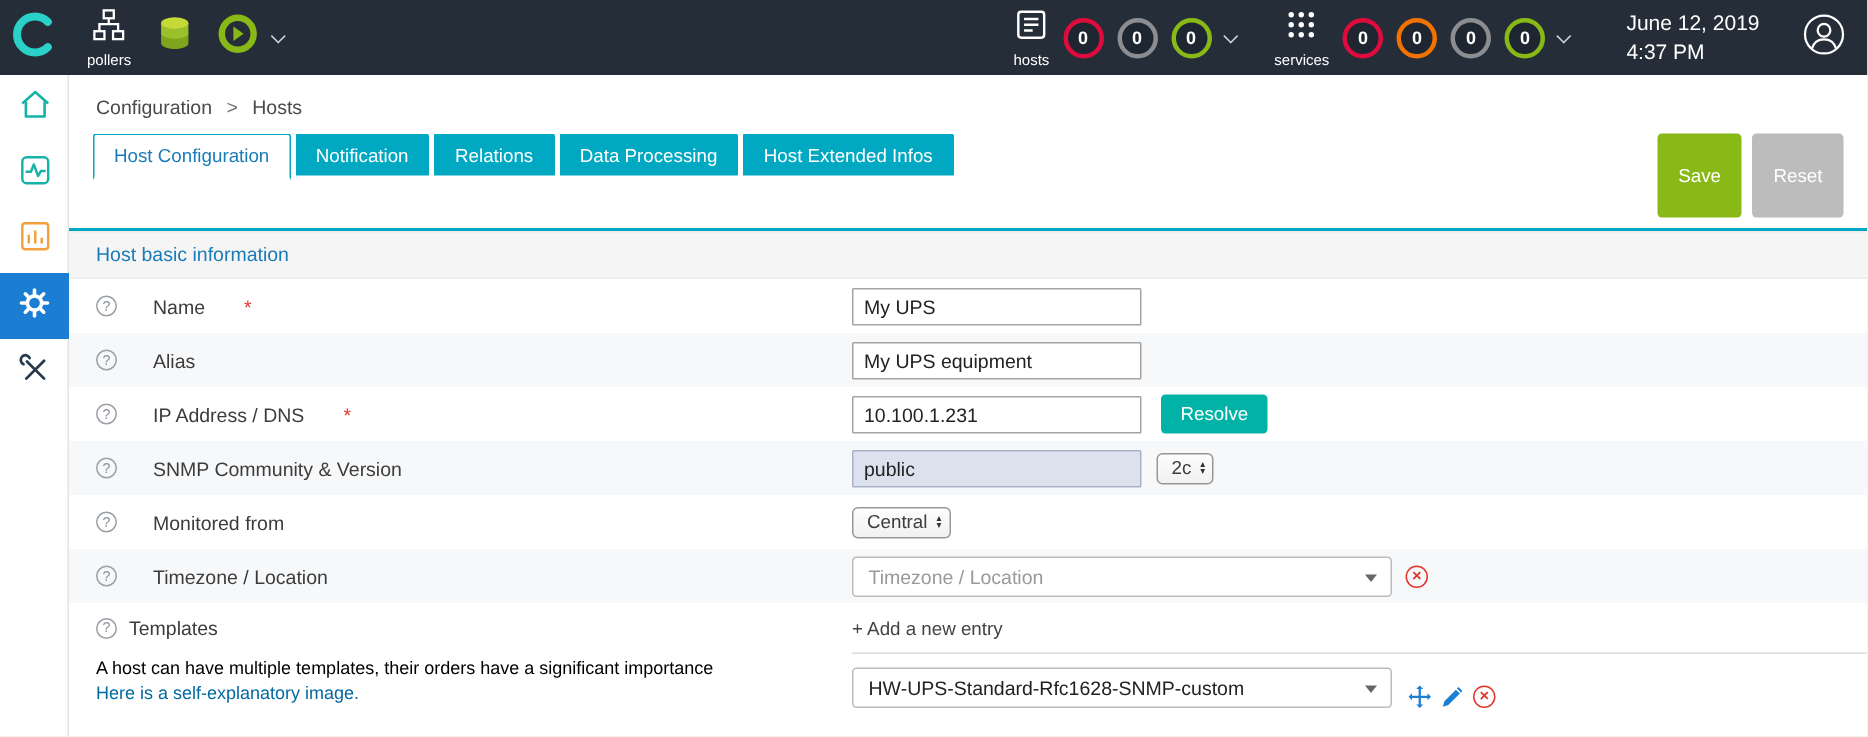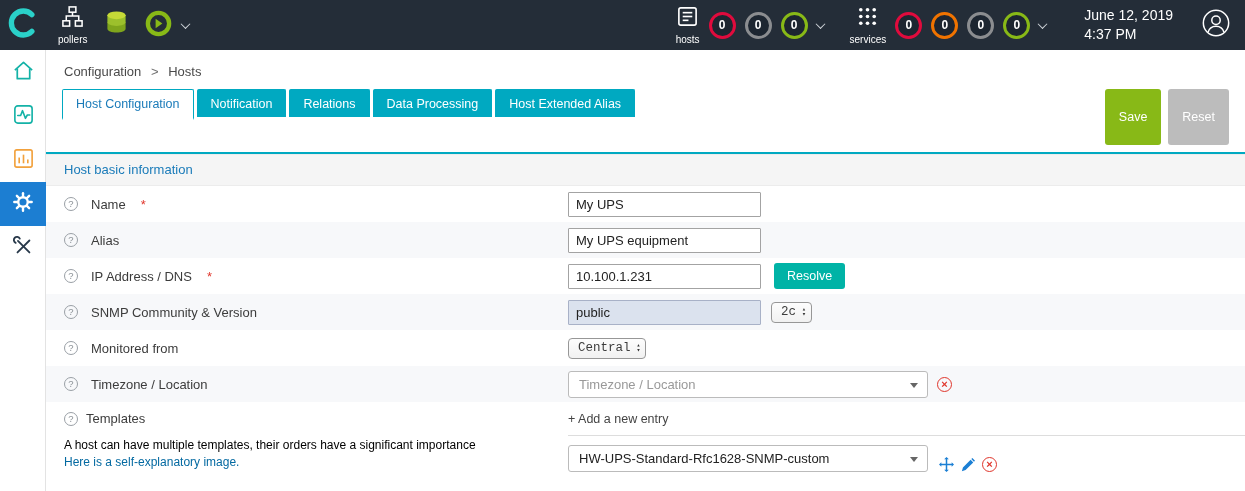--- a/index.html
+++ b/index.html
@@ -51,35 +51,35 @@
 
   .page-title { padding:13px 0 12px 18px; font-size:15px; color:#5d4037; }
   .page-title .pipe { color:#88b917; font-weight:bold; margin-right:7px; }
 
   .section-bar { background:#f5f5f5; border-top:1px solid #ececec; border-bottom:1px solid #ececec;
                  padding:7px 18px 8px; font-size:13px; color:#1a7bb9; }
 
   
   .frow { display:flex; align-items:center; min-height:36px; font-size:13px; color:#3c3c3c; }
   .frow.alt { background:#f7f8fa; }
-  .flabel { flex:0 0 522px; display:flex; gap:13px; padding-left:18px; }
+  .flabel { flex:0 0 522px; display:flex; align-items:center; gap:24px; padding-left:18px; }
   .ffield { flex:1; display:flex; align-items:center; }
   .help { width:14px; height:14px; border-radius:50%; border:1px solid #9aa0a6; color:#8a9096; font-size:9.5px;
           display:inline-flex; align-items:center; justify-content:center; flex:0 0 14px; cursor:pointer; }
   .help::before { content:"?"; }
   .req { color:#e0362c; margin-left:2px; }
 
   .txt { height:25px; width:193px; border:1px solid #a3a3a3; border-radius:1px; padding:2px 7px; font-size:13px;
          font-family:inherit; color:#222; background:#fff; }
   .txt.filled-gray { background:#dbe2ee; border-color:#a8b1c7; }
 
   .btn.resolve { background:#00b3a6; margin-left:13px; padding:6px 13px; }
 
   .mini-select { display:inline-flex; align-items:center; gap:6px; border:1px solid #979797; border-radius:4px;
-                 background:linear-gradient(#fdfdfd,#f1f1f1); padding:2px 5px 2px 9px; font-size:12.5px; height:21px; cursor:pointer;font-family:Liberation Mono, monospace; }
+                 background:linear-gradient(#fdfdfd,#f1f1f1); padding:2px 5px 2px 9px; font-size:12.5px; height:21px; cursor:pointer; }
   .stepper::before { content:"\25B4\A\25BE"; white-space:pre; display:block; font-size:6.5px; line-height:5.5px; color:#333; text-align:center; }
 
   .wide-select { position:relative; width:360px; height:27px; border:1px solid #bbb; border-radius:3px; background:#fff;
                  display:flex; align-items:center; padding:0 26px 0 10px; cursor:pointer; font-size:13px; color:#222; }
   .wide-select .ph { color:#999; }
   .caret { position:absolute; right:9px; top:11px; width:0; height:0; border-left:4.5px solid transparent;
            border-right:4.5px solid transparent; border-top:5.5px solid #666; }
 
   .clear-icon { width:15px; height:15px; border-radius:50%; border:1.5px solid #e0362c; color:#e0362c; font-size:9px; font-weight:bold;
                 display:inline-flex; align-items:center; justify-content:center; margin-left:9px; cursor:pointer; line-height:1; }
@@ -279,21 +279,21 @@
         <span>Configuration</span>
         <span class="sep">&gt;</span>
         <span>Hosts</span>
       </div>
 
       <div class="tabbar">
         <div class="tab active">Host Configuration</div>
         <div class="tab">Notification</div>
         <div class="tab">Relations</div>
         <div class="tab">Data Processing</div>
-        <div class="tab">Host Extended Alias</div>
+        <div class="tab">Host Extended Infos</div>
         <div class="tab-actions">
           <button class="btn save">Save</button>
           <button class="btn reset">Reset</button>
         </div>
       </div>
 
 
       <div class="section-bar">Host basic information</div>
 
       <div class="frow">

